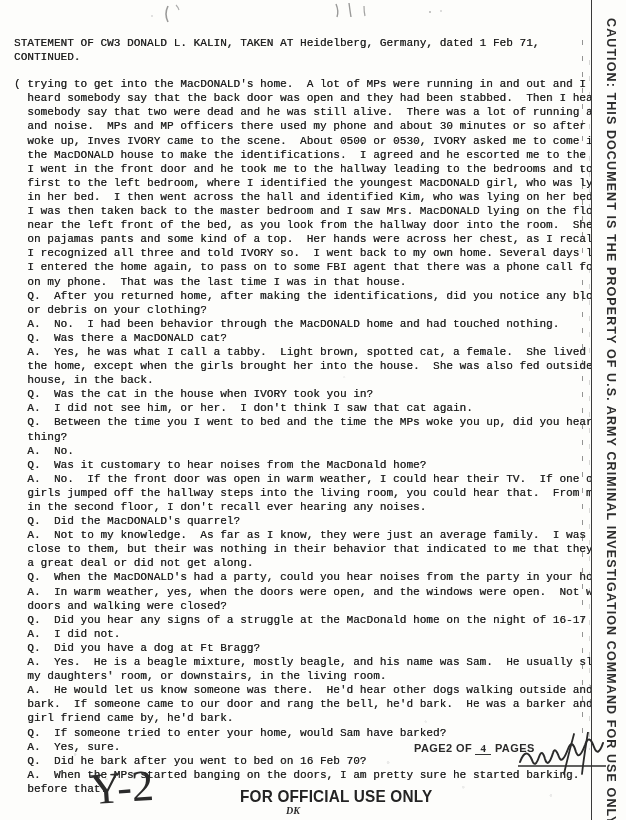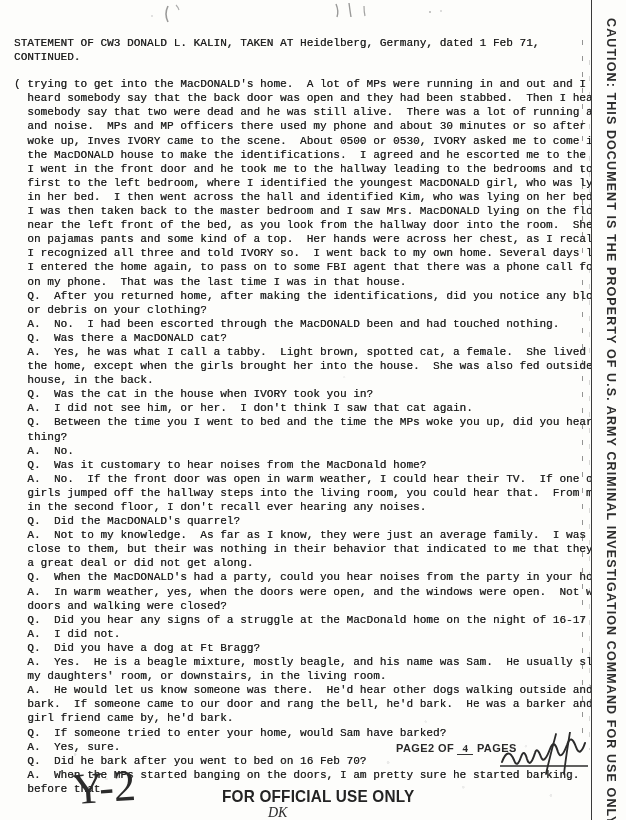--- a/index.html
+++ b/index.html
@@ -101,21 +101,21 @@
     letter-spacing: 0.05px;
     font-family: "Liberation Mono", "DejaVu Sans Mono", monospace;
     text-shadow: 0.35px 0 0 rgba(40,40,40,.55), 0 0.3px 0 rgba(40,40,40,.3);
   }
   #header-block { margin-bottom: 13px; }
   .para-line { margin: 0; }
 
   
   #footer {
     position: absolute;
-    left: 0;
+    left: 18px;
     top: 736px;
     width: 536px;
     height: 84px;
   }
   #page-count {
     position: absolute;
     left: 396px;
     top: 6px;
     font-family: "Liberation Sans", sans-serif;
     font-weight: bold;
@@ -157,23 +157,24 @@
     left: 500px;
     top: -4px;
     width: 92px;
     height: 44px;
   }
   #sig-initials {
     position: absolute;
     left: 268px;
     top: 69px;
     font-family: "Liberation Serif", serif;
-    font-size: 14px;
+    font-size: 10px;
     font-style: italic;
     color: #2b2b2b;
+    font-weight: bold;
   }
 </style>
 </head>
 <body>
 
 <div id="page">
 
   <div class="scan-noise"></div>
 
   <svg class="top-smudge" viewBox="0 0 626 34">
@@ -206,21 +207,21 @@
         <div class="para-line">  first to the left bedroom, where I identified the youngest MacDONALD girl, who was lying</div>
         <div class="para-line">  in her bed.  I then went across the hall and identified Kim, who was lying on her bed.</div>
         <div class="para-line">  I was then taken back to the master bedroom and I saw Mrs. MacDONALD lying on the floor,</div>
         <div class="para-line">  near the left front of the bed, as you look from the hallway door into the room.  She had</div>
         <div class="para-line">  on pajamas pants and some kind of a top.  Her hands were across her chest, as I recall.</div>
         <div class="para-line">  I recognized all three and told IVORY so.  I went back to my own home. Several days later</div>
         <div class="para-line">  I entered the home again, to pass on to some FBI agent that there was a phone call for him</div>
         <div class="para-line">  on my phone.  That was the last time I was in that house.</div>
         <div class="para-line">  Q.  After you returned home, after making the identifications, did you notice any blood</div>
         <div class="para-line">  or debris on your clothing?</div>
-        <div class="para-line">  A.  No.  I had been escorted through the MacDONALD been and had touched nothing.</div>
+        <div class="para-line">  A.  No.  I had been behavior through the MacDONALD home and had touched nothing.</div>
         <div class="para-line">  Q.  Was there a MacDONALD cat?</div>
         <div class="para-line">  A.  Yes, he was what I call a tabby.  Light brown, spotted cat, a female.  She lived outside</div>
         <div class="para-line">  the home, except when the girls brought her into the house.  She was also fed outside the</div>
         <div class="para-line">  house, in the back.</div>
         <div class="para-line">  Q.  Was the cat in the house when IVORY took you in?</div>
         <div class="para-line">  A.  I did not see him, or her.  I don't think I saw that cat again.</div>
         <div class="para-line">  Q.  Between the time you I went to bed and the time the MPs woke you up, did you hear any-</div>
         <div class="para-line">  thing?</div>
         <div class="para-line">  A.  No.</div>
         <div class="para-line">  Q.  Was it customary to hear noises from the MacDonald home?</div>

